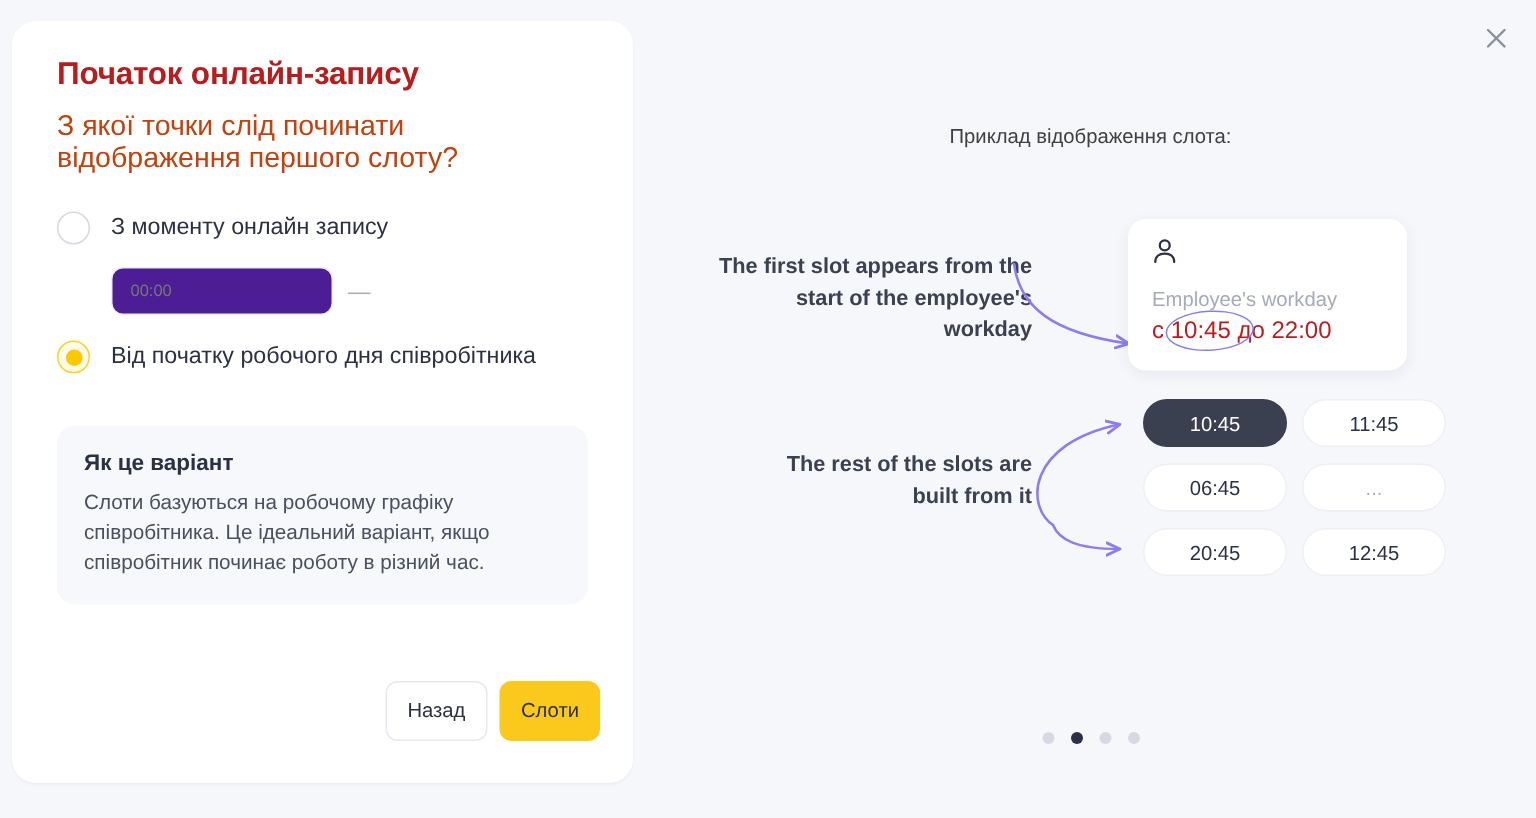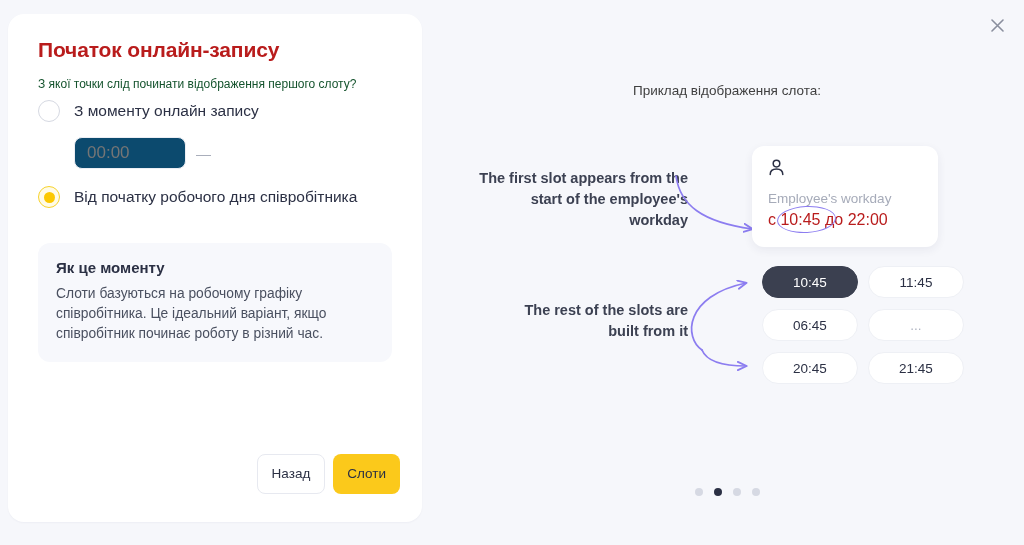--- a/index.html
+++ b/index.html
@@ -53,28 +53,28 @@
   .panel-title {
     margin: 0;
     font-size: 21px;
     line-height: 28px;
     font-weight: 700;
     color: #b91c1c;
     letter-spacing: -0.15px;
   }
   .panel-sub {
     margin: 10px 0 0 0;
-    font-size: 12px;
+    font-size: 19px;
     line-height: 21px;
-    color: #14532d;
+    color: #c2410c;
     max-width: 362px;
   }
 
   
-  .options { }
+  .options { margin-top: 20px; }
   .option-row {
     display: flex;
     align-items: center;
     gap: 14px;
     min-height: 32px;
     cursor: pointer;
   }
   .radio {
     width: 22px;
     height: 22px;
@@ -105,30 +105,30 @@
   }
 
   
   .time-range {
     display: flex;
     align-items: center;
     gap: 10px;
     margin: 10px 0 12px 36px;
   }
   .time-field {
-    width: 112px;
+    width: 148px;
     height: 32px;
     border-radius: 8px;
     border: 1px solid #eceef4;
-    background: #0c4a6e;
+    background: #4c1d95;
     box-sizing: border-box;
     display: flex;
     align-items: center;
     padding: 0 12px;
-    font-size: 17px;
+    font-size: 11px;
     color: #b9bdc9;
     font-family: "Liberation Sans", sans-serif;
     outline: none;
   }
   .time-dash {
     color: #a9aebb;
     font-size: 15px;
     line-height: 1;
   }
 
@@ -337,21 +337,21 @@
       </div>
 
       <div class="option-row">
         <span class="radio checked"></span>
         <span class="option-label">Від початку робочого дня співробітника</span>
       </div>
 
     </div>
 
     <div class="info-box">
-      <p class="info-title">Як це моменту</p>
+      <p class="info-title">Як це варіант</p>
       <p class="info-text">Слоти базуються на робочому графіку співробітника. Це ідеальний варіант, якщо співробітник починає роботу в різний час.</p>
     </div>
 
     <div class="footer-actions">
       <button class="btn btn-back">Назад</button>
       <button class="btn btn-next">Слоти</button>
     </div>
 
   </div>
 
@@ -389,21 +389,21 @@
         <span class="ellipse-mark"></span>
       </div>
     </div>
 
     <div class="chips">
       <div class="chip active">10:45</div>
       <div class="chip">11:45</div>
       <div class="chip">06:45</div>
       <div class="chip muted">...</div>
       <div class="chip">20:45</div>
-      <div class="chip">21:45</div>
+      <div class="chip">12:45</div>
     </div>
 
     <div class="dots">
       <span class="dot"></span>
       <span class="dot active"></span>
       <span class="dot"></span>
       <span class="dot"></span>
     </div>
 
   </div>

